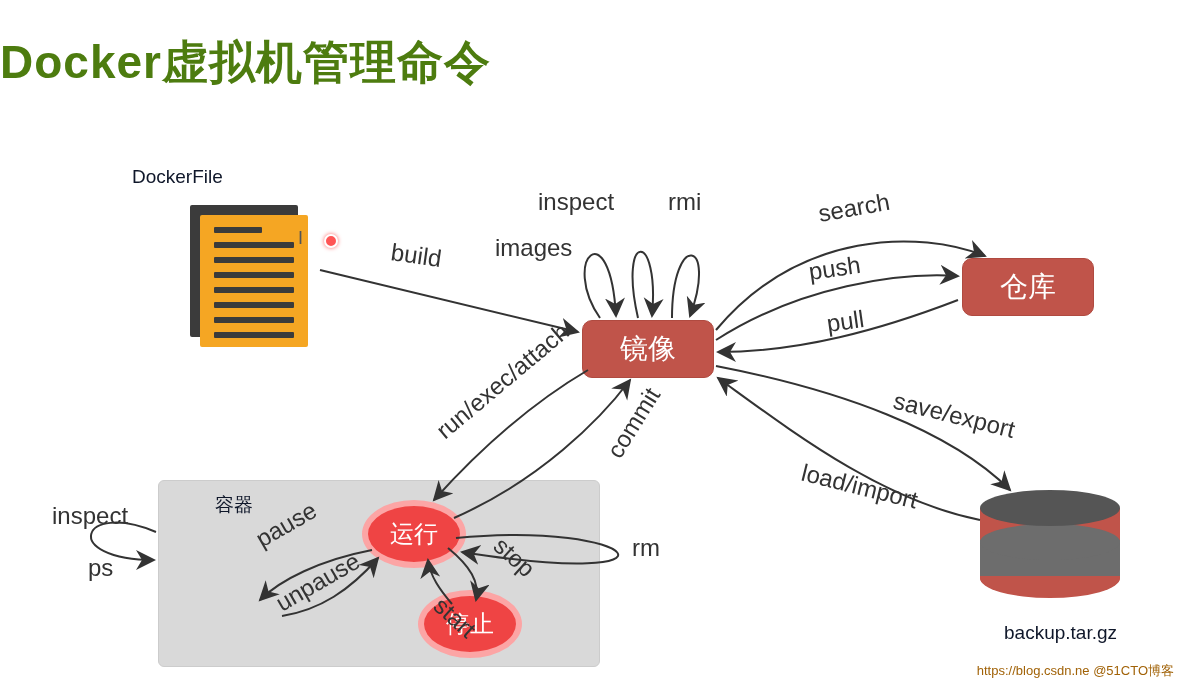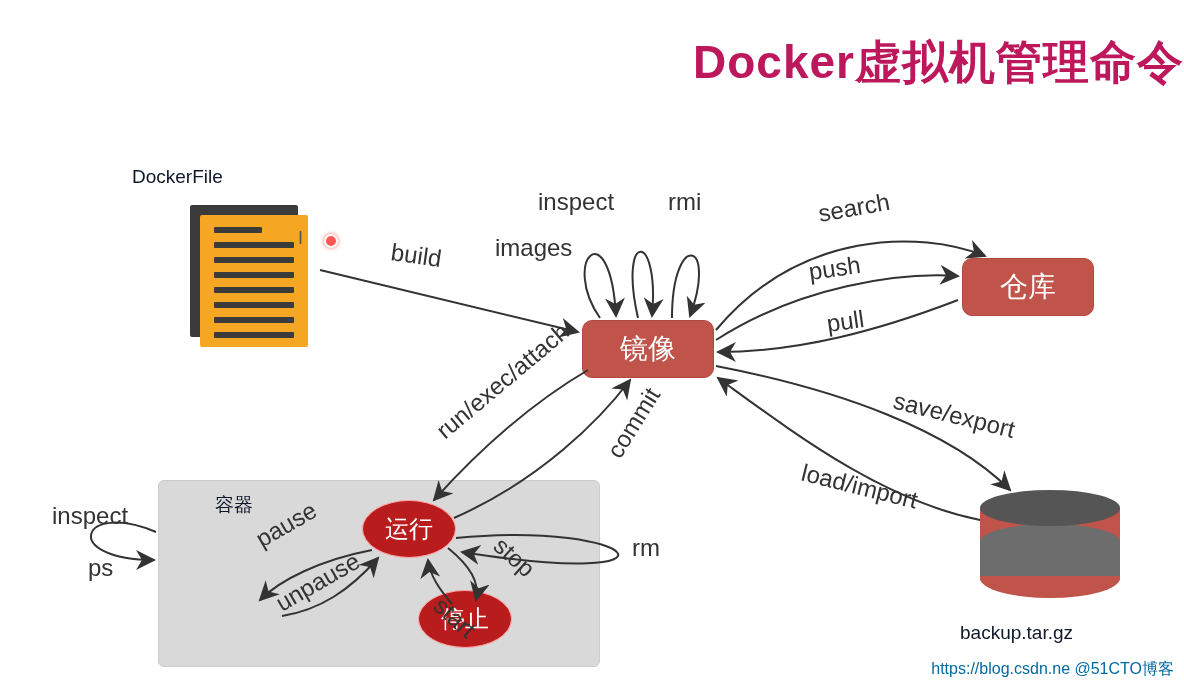--- a/index.html
+++ b/index.html
@@ -1,26 +1,26 @@
 <!DOCTYPE html>
 <html><head>
 <meta charset="utf-8">
 <style>
   html,body{margin:0;padding:0;width:1184px;height:686px;background:#fff;font-family:"Microsoft YaHei","PingFang SC",Arial,sans-serif;overflow:hidden}
   .stage{position:relative;width:1184px;height:686px}
-  .title{position:absolute;width:100%;top:32px;text-align:right;font-size:46px;font-weight:700;color:#be185d;letter-spacing:1px}
+  .title{position:absolute;width:100%;top:32px;text-align:left;font-size:46px;font-weight:700;color:#4d7c0f;letter-spacing:1px}
   .label{position:absolute;font-size:19px;color:#0f172a}
   .node-red{position:absolute;background:#c0544a;color:#fff;border-radius:10px;font-size:28px;display:flex;align-items:center;justify-content:center;border:1px solid #b04a40}
-  .node-blue{position:absolute;background:#b91c1c;color:#fff;border-radius:50%;font-size:24px;display:flex;align-items:center;justify-content:center;border:1px solid #fca5a5}
+  .node-blue{position:absolute;background:#ef4444;color:#fff;border-radius:50%;font-size:24px;display:flex;align-items:center;justify-content:center;border:6px solid #fca5a5}
   .container-box{position:absolute;background:#d9d9d9;border:1px solid #ccc;border-radius:6px}
   svg.overlay{position:absolute;left:0;top:0;width:1184px;height:686px;pointer-events:none}
   .edge-label{font-size:24px;fill:#333}
   .cursor-caret{position:absolute;width:14px;height:20px;font-size:18px;color:#555}
   .dot{position:absolute;width:10px;height:10px;border-radius:50%;background:#f55;border:2px solid #fff;box-shadow:0 0 4px rgba(255,0,0,.6)}
-  .watermark{position:absolute;right:10px;bottom:6px;font-size:16px;color:#0369a1}
+  .watermark{position:absolute;right:10px;bottom:6px;font-size:13px;color:#a16207}
   
   .dockerfile{position:absolute;left:190px;top:205px;width:120px;height:140px}
   .df-back{position:absolute;left:0;top:0;width:108px;height:132px;background:#3b3b3b;border-radius:2px}
   .df-front{position:absolute;left:10px;top:10px;width:108px;height:132px;background:#f5a623;border-radius:2px;padding:12px 14px;box-sizing:border-box}
   .df-line{height:6px;background:#3b3b3b;margin-bottom:9px;border-radius:1px}
   
   .db{position:absolute;left:980px;top:490px;width:140px;height:120px}
   .db-body{position:absolute;left:0;top:18px;width:140px;height:90px;background:#c0544a;border-radius:0 0 70px 70px/0 0 20px 20px}
   .db-mid{position:absolute;left:0;top:50px;width:140px;height:36px;background:#6d6d6d}
   .db-top{position:absolute;left:0;top:0;width:140px;height:36px;background:#555;border-radius:50%}
@@ -57,21 +57,21 @@
   <div class="node-blue" style="left:362px;top:500px;width:92px;height:56px">运行</div>
   <div class="node-blue" style="left:418px;top:590px;width:92px;height:56px">停止</div>
 
   <div class="db">
     <div class="db-body"></div>
     <div class="db-slice" style="top:70px;background:#c0544a"></div>
     <div class="db-mid"></div>
     <div class="db-slice" style="top:34px;background:#6d6d6d"></div>
     <div class="db-top"></div>
   </div>
-  <div class="label" style="left:960px;top:622px">backup.tar.gz</div>
+  <div class="label" style="left:1004px;top:622px">backup.tar.gz</div>
 
   <svg class="overlay">
     <defs>
       <marker id="ah" markerWidth="12" markerHeight="12" refX="9" refY="5" orient="auto">
         <path d="M0,0 L10,5 L0,10 L3,5 Z" fill="#333"></path>
       </marker>
     </defs>
 
     <path d="M320 270 L578 332" stroke="#333" stroke-width="2" fill="none" marker-end="url(#ah)"></path>
     <text class="edge-label" x="390" y="260" transform="rotate(8 390 260)">build</text>

